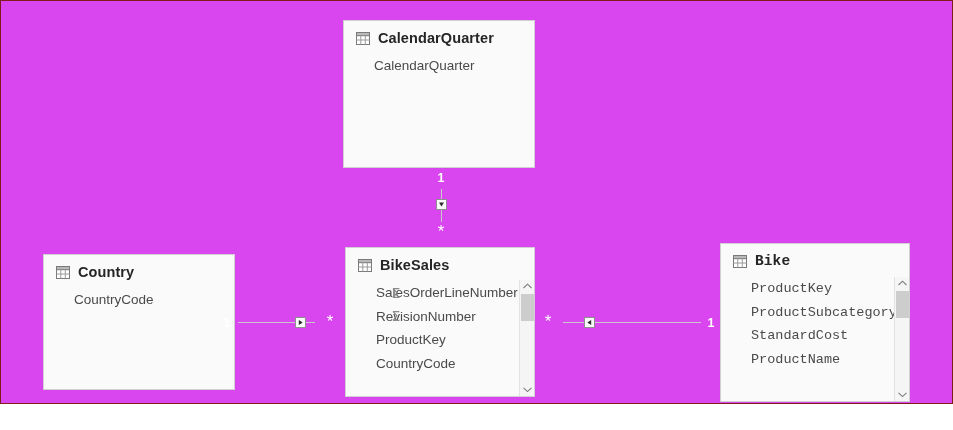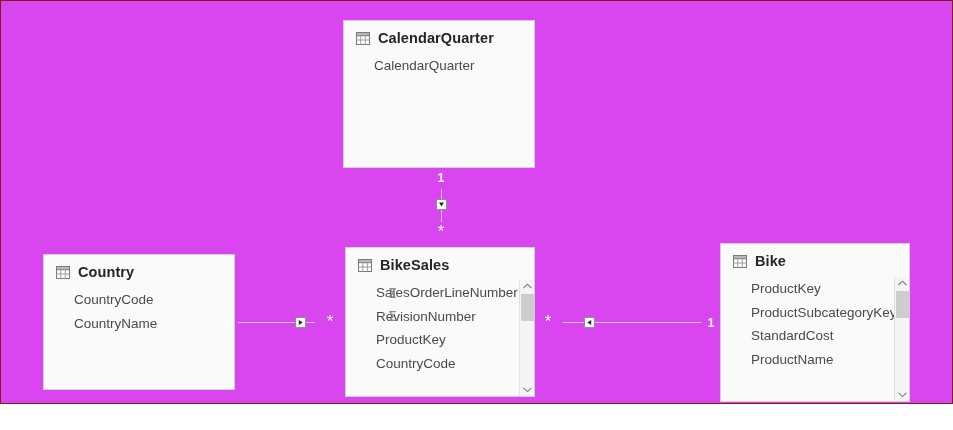--- a/index.html
+++ b/index.html
@@ -189,27 +189,24 @@
         <line x1="4.8" y1="3.7" x2="4.8" y2="12.5" stroke="#9a9a9a"></line>
         <line x1="9.3" y1="3.7" x2="9.3" y2="12.5" stroke="#9a9a9a"></line>
         <line x1="0.5" y1="8" x2="13.5" y2="8" stroke="#9a9a9a"></line>
       </svg>
       <span class="table-title">Country</span>
     </div>
     <div class="field-list">
       <div class="field-row">
         <span class="field-label">CountryCode</span>
       </div>
-      <div class="field-row">
-        <span class="field-label">CountryName</span>
-      </div>
-    </div>
-  </div>
-
-  <div class="table-card" style="left:344px; top:246px; width:190px; height:150px;">
+    </div>
+  </div>
+
+  <div class="table-card" style="left:344px; top:246px; width:190px; height:150px;text-align:center;">
     <div class="table-header">
       <svg class="table-icon" viewBox="0 0 14 13">
         <rect x="0.5" y="0.5" width="13" height="12" fill="#ffffff" stroke="#7a7a7a"></rect>
         <rect x="0.5" y="0.5" width="13" height="3.2" fill="#b8b8b8" stroke="#7a7a7a"></rect>
         <line x1="4.8" y1="3.7" x2="4.8" y2="12.5" stroke="#9a9a9a"></line>
         <line x1="9.3" y1="3.7" x2="9.3" y2="12.5" stroke="#9a9a9a"></line>
         <line x1="0.5" y1="8" x2="13.5" y2="8" stroke="#9a9a9a"></line>
       </svg>
       <span class="table-title">BikeSales</span>
     </div>
@@ -233,21 +230,21 @@
       <svg class="chev" viewBox="0 0 11 9">
         <polyline points="1.5,6 5.5,2.2 9.5,6" fill="none" stroke="#7d7d7d" stroke-width="1.1"></polyline>
       </svg>
       <div class="thumb" style="top:14px;"></div>
       <svg class="chev" viewBox="0 0 11 9">
         <polyline points="1.5,2.8 5.5,6.6 9.5,2.8" fill="none" stroke="#7d7d7d" stroke-width="1.1"></polyline>
       </svg>
     </div>
   </div>
 
-  <div class="table-card" style="left:719px; top:242px; width:190px; height:159px;">
+  <div class="table-card" style="left:719px; top:242px; width:190px; height:159px;font-family:Liberation Mono, monospace;">
     <div class="table-header">
       <svg class="table-icon" viewBox="0 0 14 13">
         <rect x="0.5" y="0.5" width="13" height="12" fill="#ffffff" stroke="#7a7a7a"></rect>
         <rect x="0.5" y="0.5" width="13" height="3.2" fill="#b8b8b8" stroke="#7a7a7a"></rect>
         <line x1="4.8" y1="3.7" x2="4.8" y2="12.5" stroke="#9a9a9a"></line>
         <line x1="9.3" y1="3.7" x2="9.3" y2="12.5" stroke="#9a9a9a"></line>
         <line x1="0.5" y1="8" x2="13.5" y2="8" stroke="#9a9a9a"></line>
       </svg>
       <span class="table-title">Bike</span>
     </div>

